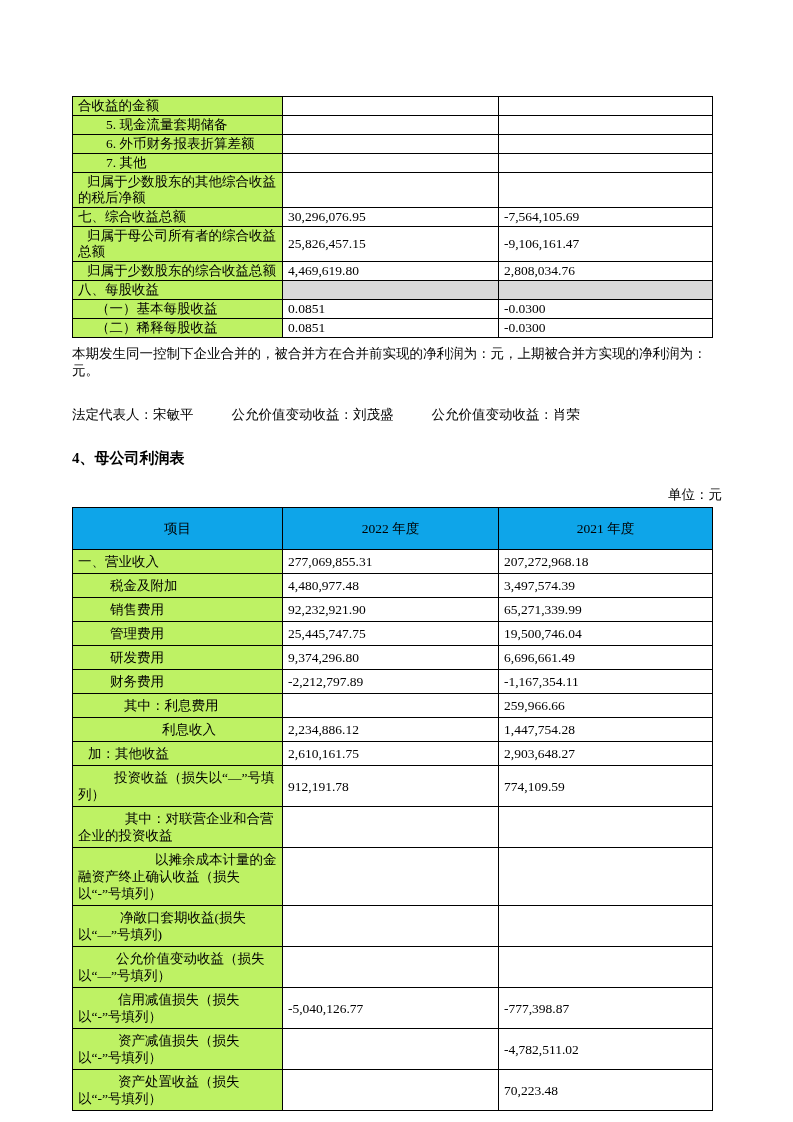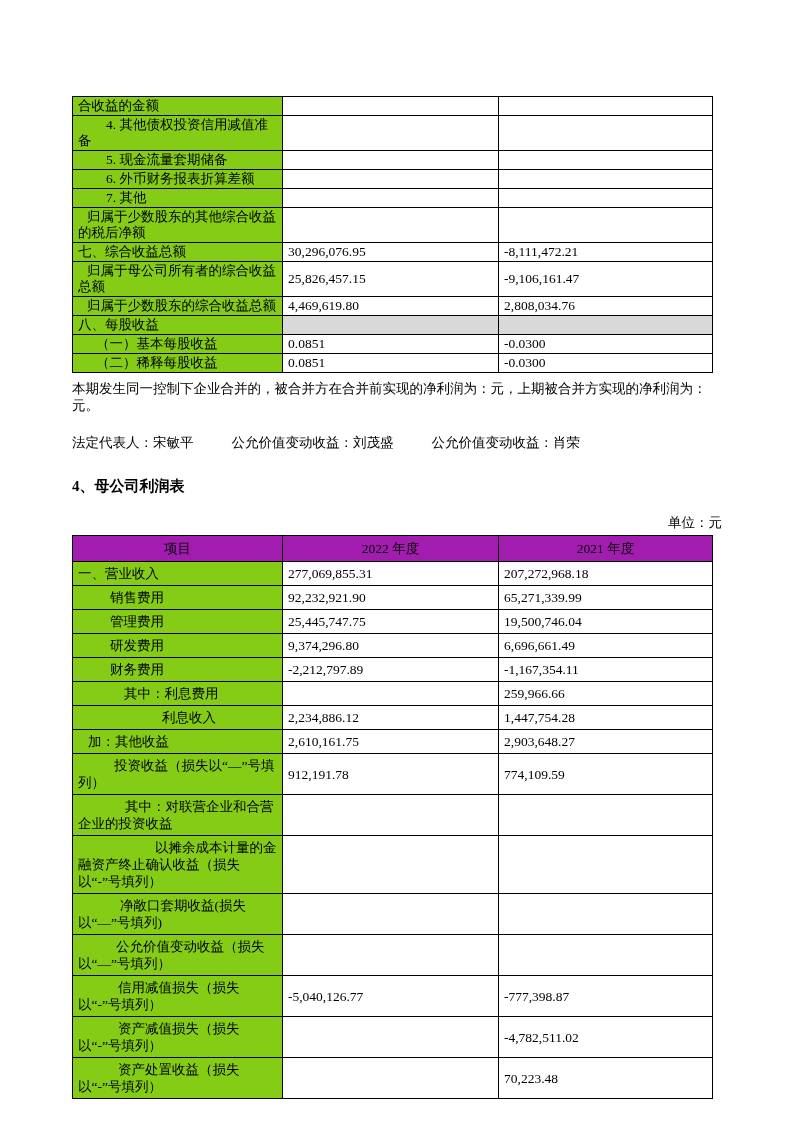--- a/index.html
+++ b/index.html
@@ -27,49 +27,49 @@
     overflow: hidden;
     font-weight: normal;
     font-size: 13.5px;
     vertical-align: middle;
   }
   col.c-label { width: 210px; }
   col.c-2022  { width: 216px; }
   col.c-2021  { width: 214px; }
 
   .label-cell {
-    background: #84cc16;
+    background: #bef264;
     text-align: left;
   }
   .value-cell {
     background: #ffffff;
     text-align: left;
   }
   tr.shaded-row .value-cell { background: #d9d9d9; }
 
   table.t1 td { padding: 1px 5px; line-height: 16px; }
   table.t2 td { padding: 3px 5px; line-height: 17px; }
   table.t2 th {
-    background: #a21caf;
+    background: #0ea5e9;
     text-align: center;
-    padding: 4px 5px;
+    padding: 12px 5px;
     line-height: 17px;
   }
 
   .note {
     width: 650px;
     font-size: 13.5px;
     line-height: 17px;
     margin: 7px 0 7px 0;
   }
   .signature {
     width: 650px;
     font-size: 13.5px;
     line-height: 17px;
-    margin: 20px 0 0 0;
+    margin: 27px 0 0 0;
     display: flex;
     gap: 38px;
   }
   .section-heading {
     font-size: 15px;
     font-weight: bold;
     margin: 26px 0 0 0;
   }
   .unit-row {
     width: 650px;
@@ -90,25 +90,20 @@
           <col class="c-2022">
           <col class="c-2021">
       </colgroup>
       <tbody>
           <tr>
             <td class="label-cell" style="text-indent: 0px;">合收益的金额</td>
             <td class="value-cell">&nbsp;</td>
             <td class="value-cell">&nbsp;</td>
           </tr>
           <tr>
-            <td class="label-cell" style="text-indent: 28px;">4. 其他债权投资信用减值准备</td>
-            <td class="value-cell">&nbsp;</td>
-            <td class="value-cell">&nbsp;</td>
-          </tr>
-          <tr>
             <td class="label-cell" style="text-indent: 28px;">5. 现金流量套期储备</td>
             <td class="value-cell">&nbsp;</td>
             <td class="value-cell">&nbsp;</td>
           </tr>
           <tr>
             <td class="label-cell" style="text-indent: 28px;">6. 外币财务报表折算差额</td>
             <td class="value-cell">&nbsp;</td>
             <td class="value-cell">&nbsp;</td>
           </tr>
           <tr>
@@ -117,21 +112,21 @@
             <td class="value-cell">&nbsp;</td>
           </tr>
           <tr>
             <td class="label-cell" style="text-indent: 9px;">归属于少数股东的其他综合收益的税后净额</td>
             <td class="value-cell">&nbsp;</td>
             <td class="value-cell">&nbsp;</td>
           </tr>
           <tr>
             <td class="label-cell" style="text-indent: 0px;">七、综合收益总额</td>
             <td class="value-cell">30,296,076.95</td>
-            <td class="value-cell">-8,111,472.21</td>
+            <td class="value-cell">-7,564,105.69</td>
           </tr>
           <tr>
             <td class="label-cell" style="text-indent: 9px;">归属于母公司所有者的综合收益总额</td>
             <td class="value-cell">25,826,457.15</td>
             <td class="value-cell">-9,106,161.47</td>
           </tr>
           <tr>
             <td class="label-cell" style="text-indent: 9px;">归属于少数股东的综合收益总额</td>
             <td class="value-cell">4,469,619.80</td>
             <td class="value-cell">2,808,034.76</td>
@@ -179,20 +174,25 @@
           <th>2021 年度</th>
         </tr>
       </thead>
       <tbody>
           <tr>
             <td class="label-cell" style="text-indent: 0px;">一、营业收入</td>
             <td class="value-cell">277,069,855.31</td>
             <td class="value-cell">207,272,968.18</td>
           </tr>
           <tr>
+            <td class="label-cell" style="text-indent: 32px;">税金及附加</td>
+            <td class="value-cell">4,480,977.48</td>
+            <td class="value-cell">3,497,574.39</td>
+          </tr>
+          <tr>
             <td class="label-cell" style="text-indent: 32px;">销售费用</td>
             <td class="value-cell">92,232,921.90</td>
             <td class="value-cell">65,271,339.99</td>
           </tr>
           <tr>
             <td class="label-cell" style="text-indent: 32px;">管理费用</td>
             <td class="value-cell">25,445,747.75</td>
             <td class="value-cell">19,500,746.04</td>
           </tr>
           <tr>

